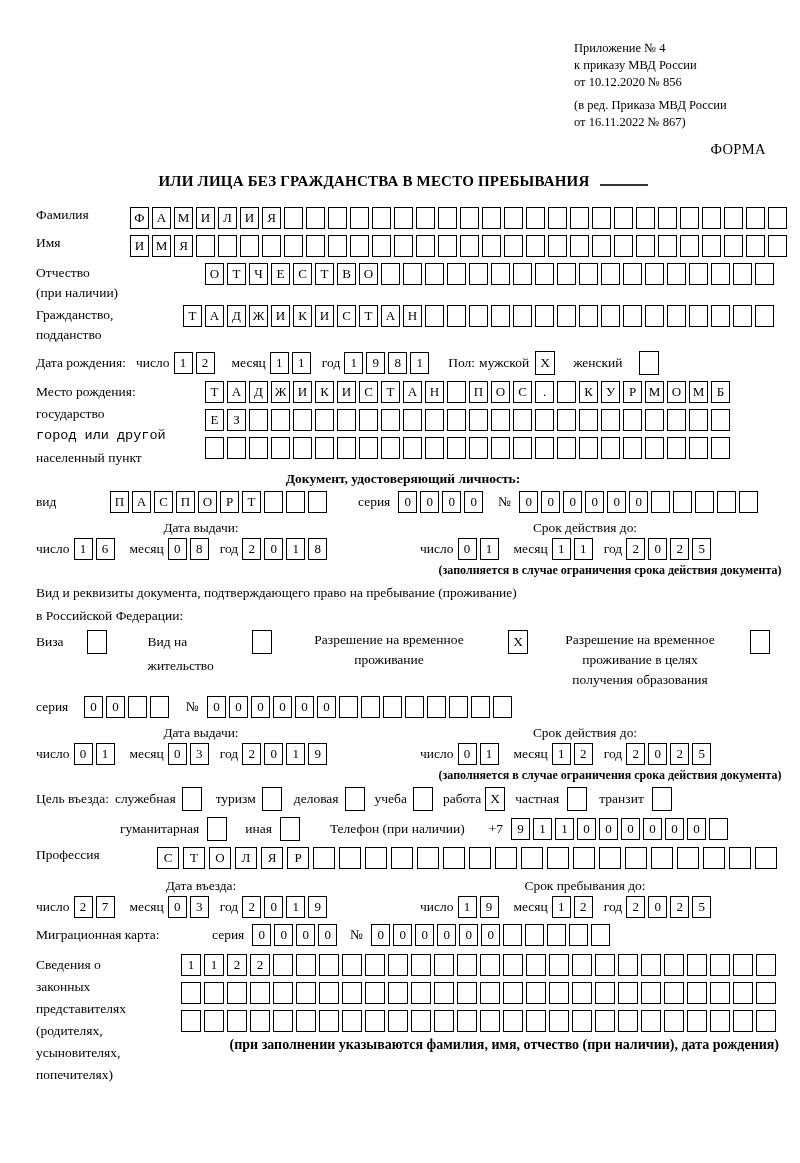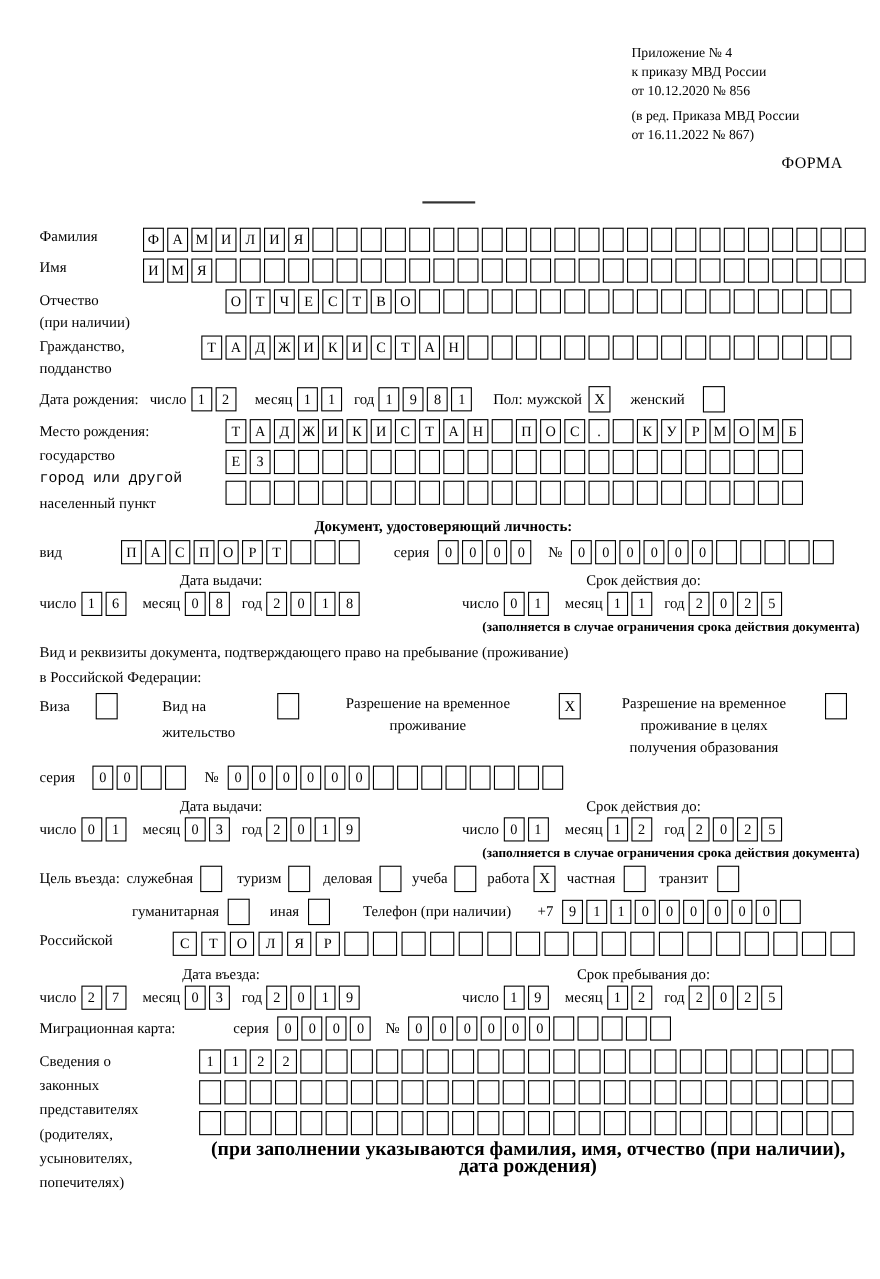--- a/index.html
+++ b/index.html
@@ -43,38 +43,38 @@
   .dlabel{margin-right:4px;}
   .gap8{margin-right:8px;} .gap10{margin-right:10px;} .gap12{margin-right:12px;} .gap14{margin-right:14px;}
   .gap6{margin-right:6px;} .gap4{margin-right:4px;} .gap18{margin-right:18px;} .gap24{margin-right:24px;}
   .gap28{margin-right:28px;} .gap16{margin-right:16px;} .gap30{margin-right:30px;}
 
   .vnote{font-size:12px;font-weight:bold;text-align:center;margin-top:3px;line-height:15px;}
   .doc-heading{text-align:center;font-weight:bold;font-size:13.5px;margin:2px 0 4px;}
   .plain{line-height:21px;margin-bottom:2px;}
   .stack{display:flex;flex-direction:column;text-align:center;line-height:20px;flex:0 0 auto;}
   .ctr{align-items:center;}
-  .rep-note{font-size:18px;font-weight:bold;text-align:center;margin-top:5px;width:598px;line-height:15px;}
+  .rep-note{font-size:14px;font-weight:bold;text-align:right;margin-top:5px;width:598px;line-height:15px;}
 </style>
 </head>
 <body>
 
 <div class="page">
 
   <div class="appendix">
     <div>Приложение № 4</div>
     <div>к приказу МВД России</div>
     <div>от 10.12.2020 № 856</div>
     <div class="g2">(в ред. Приказа МВД России</div>
     <div>от 16.11.2022 № 867)</div>
   </div>
   <div class="forma">ФОРМА</div>
 
   <div class="title">
-    <div><span class="blank"></span></div>
+    <div><span>ИЛИ ЛИЦА БЕЗ ГРАЖДАНСТВА В МЕСТО ПРЕБЫВАНИЯ</span><span class="blank"></span></div>
   </div>
 
 
   <div class="form">
 
     <div class="row">
       <span class="lbl w94">Фамилия</span>
       <span class="cells">
           <span class="cell">Ф</span>
           <span class="cell">А</span>
@@ -547,21 +547,21 @@
           <span class="cell">0</span>
           <span class="cell">0</span>
           <span class="cell">0</span>
           <span class="cell">0</span>
           <span class="cell">0</span>
           <span class="cell"></span>
         </span>
     </div>
 
     <div class="row" style="margin-bottom:8px;">
-      <span class="lbl w121">Российской</span>
+      <span class="lbl w121">Профессия</span>
       <span class="cells sp">
           <span class="cell">С</span>
           <span class="cell">Т</span>
           <span class="cell">О</span>
           <span class="cell">Л</span>
           <span class="cell">Я</span>
           <span class="cell">Р</span>
           <span class="cell"></span>
           <span class="cell"></span>
           <span class="cell"></span>

